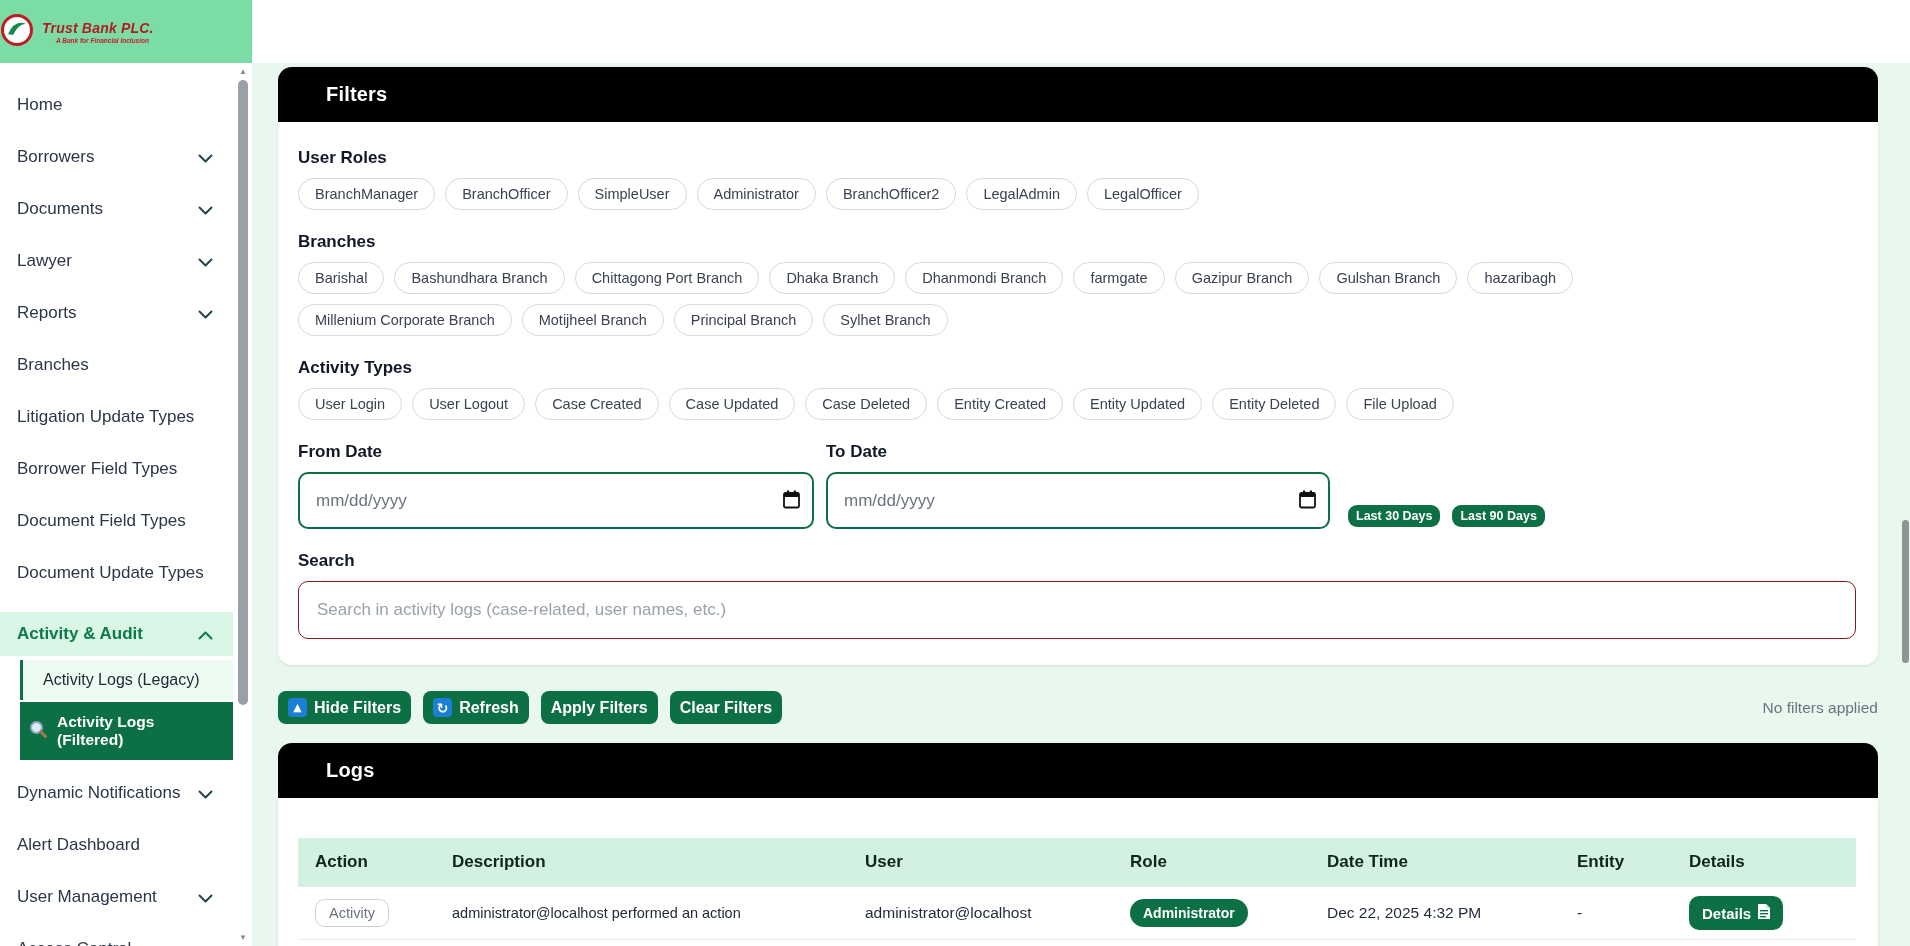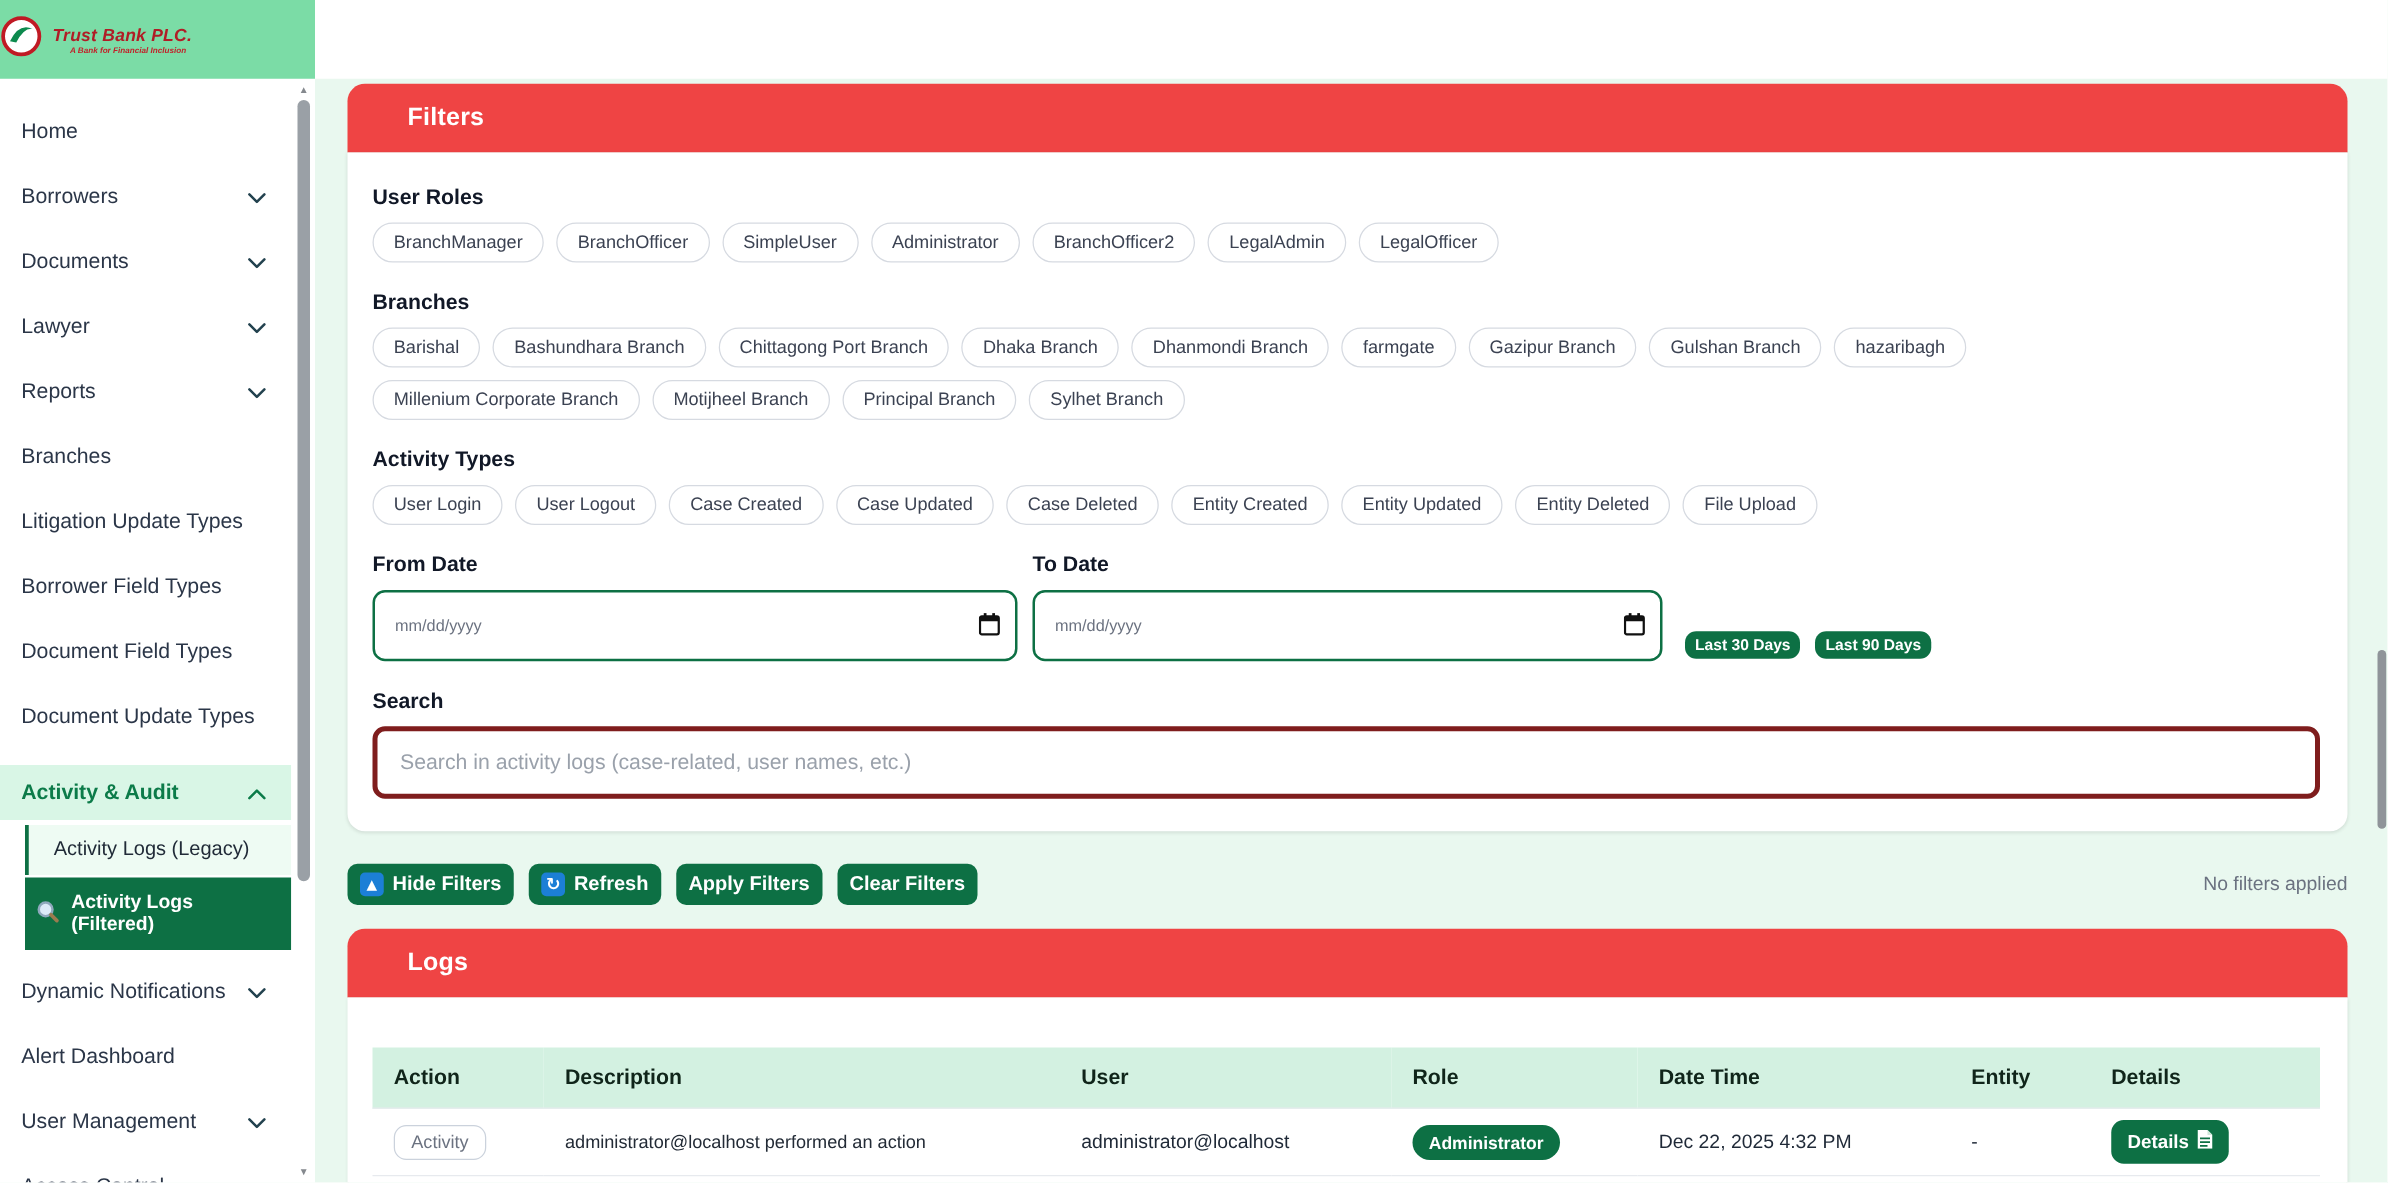--- a/index.html
+++ b/index.html
@@ -38,42 +38,42 @@
                 padding:1.5px 5px; border-radius:999px; border:2px solid #fff; }
   .user-pill { display:flex; align-items:center; gap:10px; background:#d9f5e4; border-radius:999px;
                padding:4px 14px 4px 4px; height:41px; cursor:pointer; }
   .user-avatar { width:33px; height:33px; background:#fff; border-radius:50%; display:flex; align-items:center;
                  justify-content:center; font-size:15px; font-weight:600; color:#374151; }
   .user-name { font-size:16px; font-weight:600; color:#1f2937; }
 
   
   .main { position:absolute; left:252px; top:63px; right:0; bottom:0; background:#e9f8ef; padding:4px 30px 0 26px; overflow:hidden; }
   .card { width:1600px; }
-  .card-header { height:55px; background:#ef4444; border-radius:14px 14px 0 0; display:flex; align-items:center; padding-left:48px; }
+  .card-header { height:55px; background:#000000; border-radius:14px 14px 0 0; display:flex; align-items:center; padding-left:48px; }
   .card-title { color:#fff; font-size:20px; font-weight:700; letter-spacing:.2px; }
   .card-body { background:#fff; border-radius:0 0 14px 14px; box-shadow:0 1px 3px rgba(0,0,0,.10); padding:26px 20px 26px 20px; }
 
   .field-label { font-size:17px; font-weight:600; color:#111827; margin-bottom:10px; }
   .chip-row { display:flex; flex-wrap:wrap; gap:10px; margin-bottom:22px; }
   .chip { border:1px solid #d6dae1; border-radius:999px; padding:7px 16px; font-size:14.5px; color:#3b4252;
           background:#fff; cursor:pointer; white-space:nowrap; }
 
   .date-row { display:flex; align-items:flex-end; margin-bottom:22px; }
   .date-col { display:flex; flex-direction:column; }
   .input-wrap { position:relative; }
   .date-input { width:516px; height:57px; border:2px solid #0d7044; border-radius:10px; padding:0 44px 0 16px;
-                font-size:13px; color:#374151; outline:none; font-family:"Liberation Sans", sans-serif; }
+                font-size:17px; color:#374151; outline:none; font-family:"Liberation Sans", sans-serif; }
   .date-input.to { width:504px; }
   .date-input::placeholder { color:#6b7280; opacity:1; }
   .cal-icon { position:absolute; right:14px; top:18px; cursor:pointer; }
   .quick-badges { display:flex; gap:12px; margin-left:18px; margin-bottom:2px; }
   .quick-badge { background:#0d7044; color:#fff; font-size:12.5px; font-weight:700; border-radius:9px;
                  padding:4px 8px; cursor:pointer; white-space:nowrap; }
 
-  .search-input { width:1558px; height:58px; border:4px solid #7f1d1d; border-radius:10px; padding:0 18px;
+  .search-input { width:1558px; height:58px; border:1px solid #7f1d1d; border-radius:10px; padding:0 18px;
                   font-size:17px; color:#374151; outline:none; font-family:"Liberation Sans", sans-serif; }
   .search-input::placeholder { color:#9aa1ab; opacity:1; }
 
   .toolbar { display:flex; align-items:center; margin-top:26px; width:1600px; }
   .btn { background:#0d7044; color:#fff; border:none; border-radius:8px; height:33px; padding:0 10px;
          font-size:16px; font-weight:700; display:flex; align-items:center; gap:7px; cursor:pointer;
          font-family:"Liberation Sans", sans-serif; margin-right:12px; }
   .btn-emoji { width:19px; height:19px; background:#1c7fd6; border-radius:4px; color:#fff; display:flex;
                align-items:center; justify-content:center; font-size:11px;
                font-family:"DejaVu Sans","Liberation Sans",sans-serif; }

